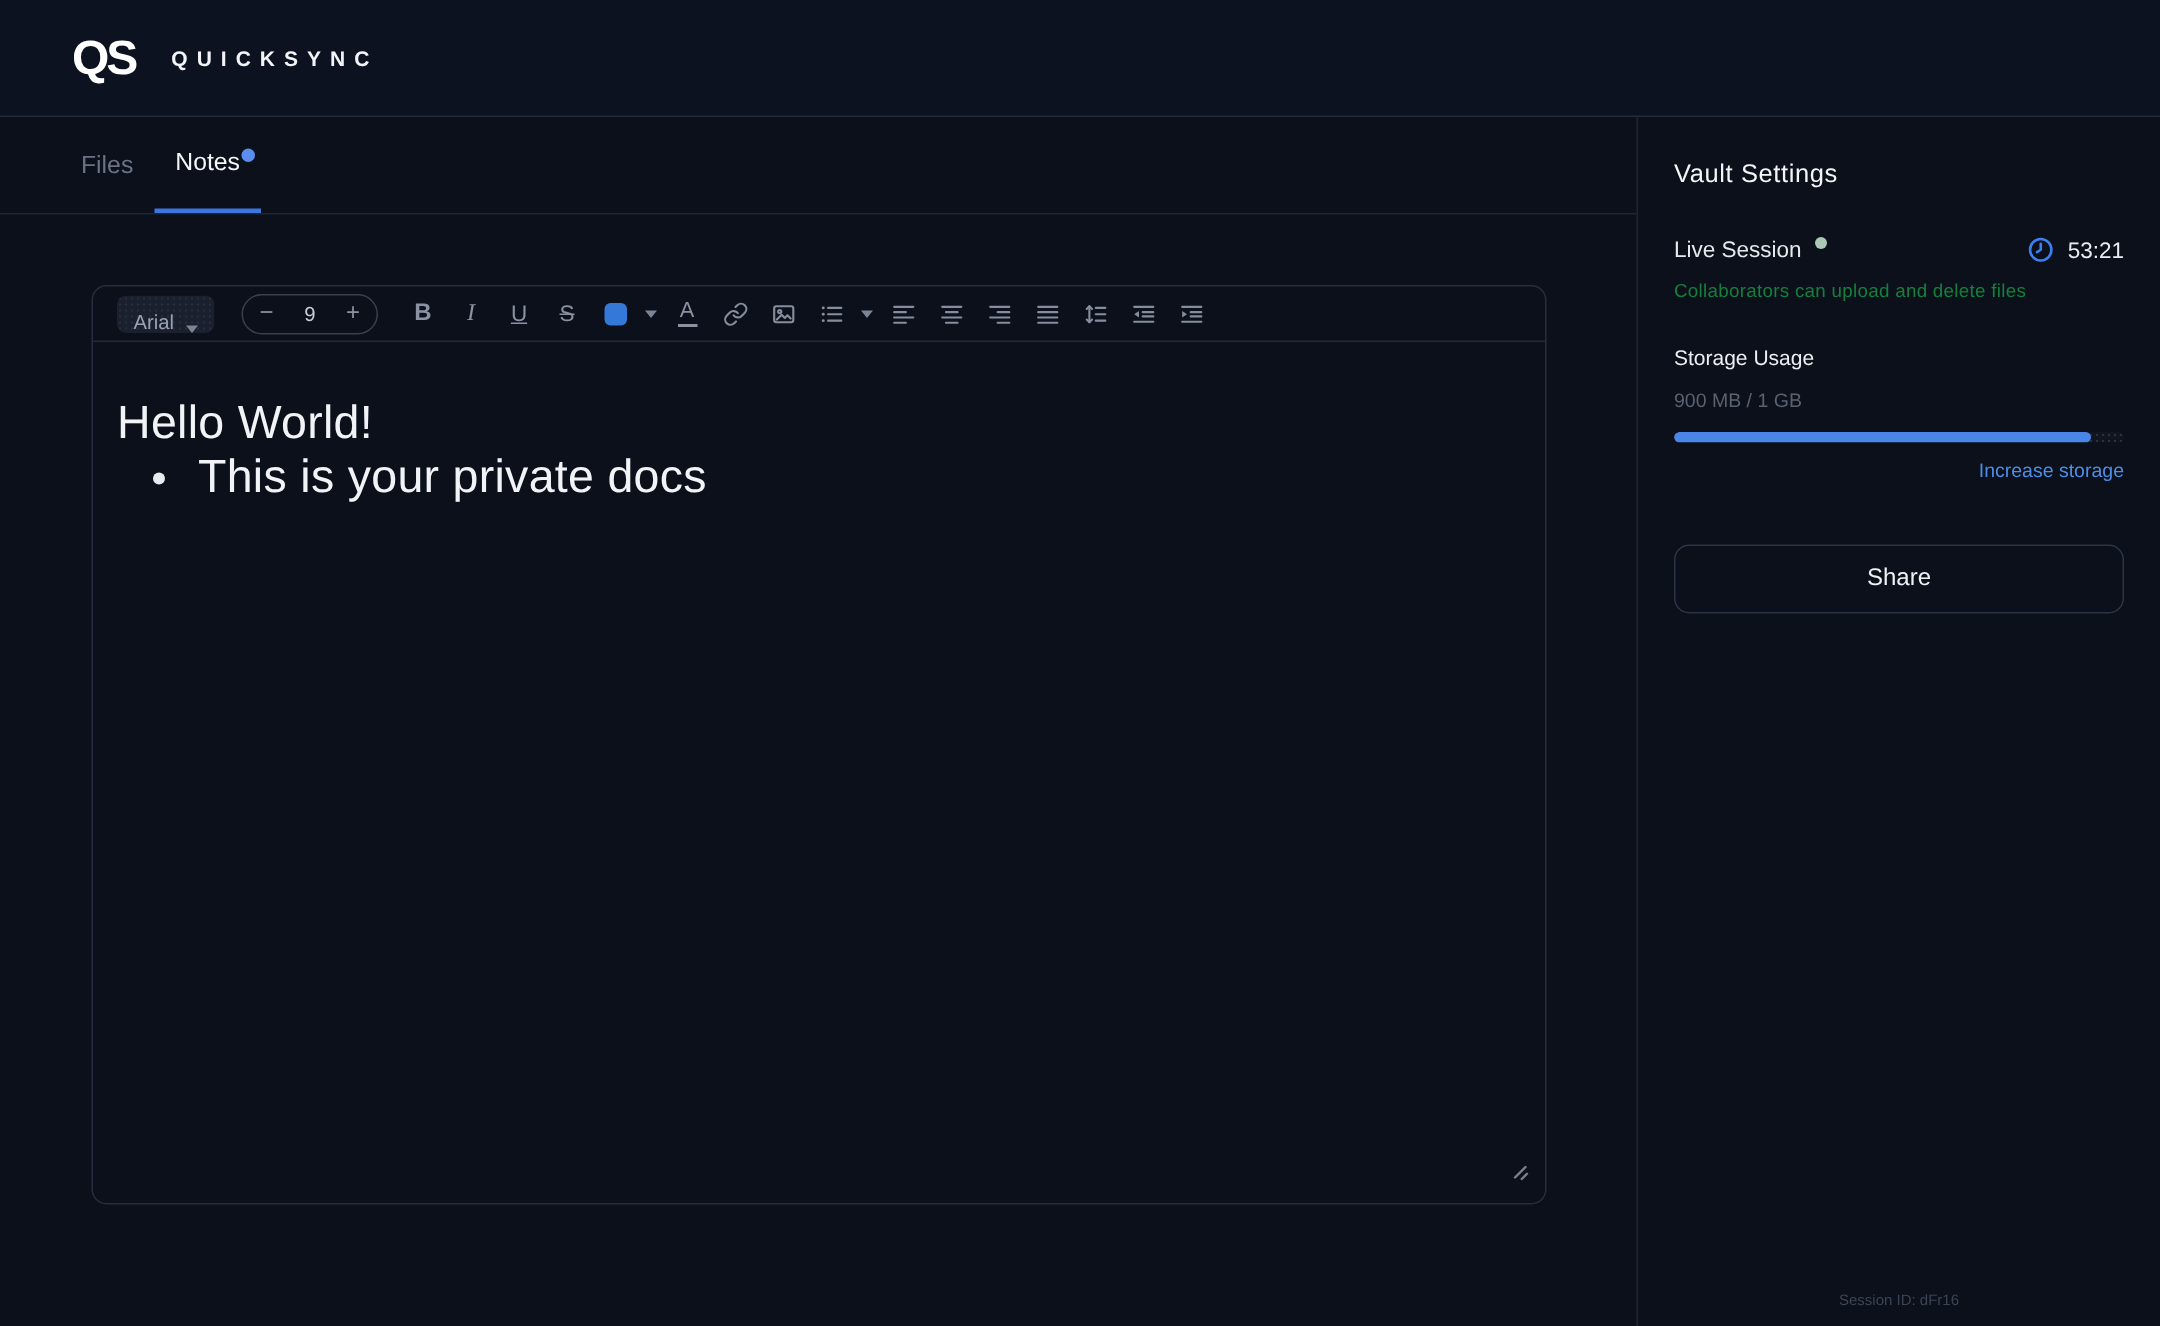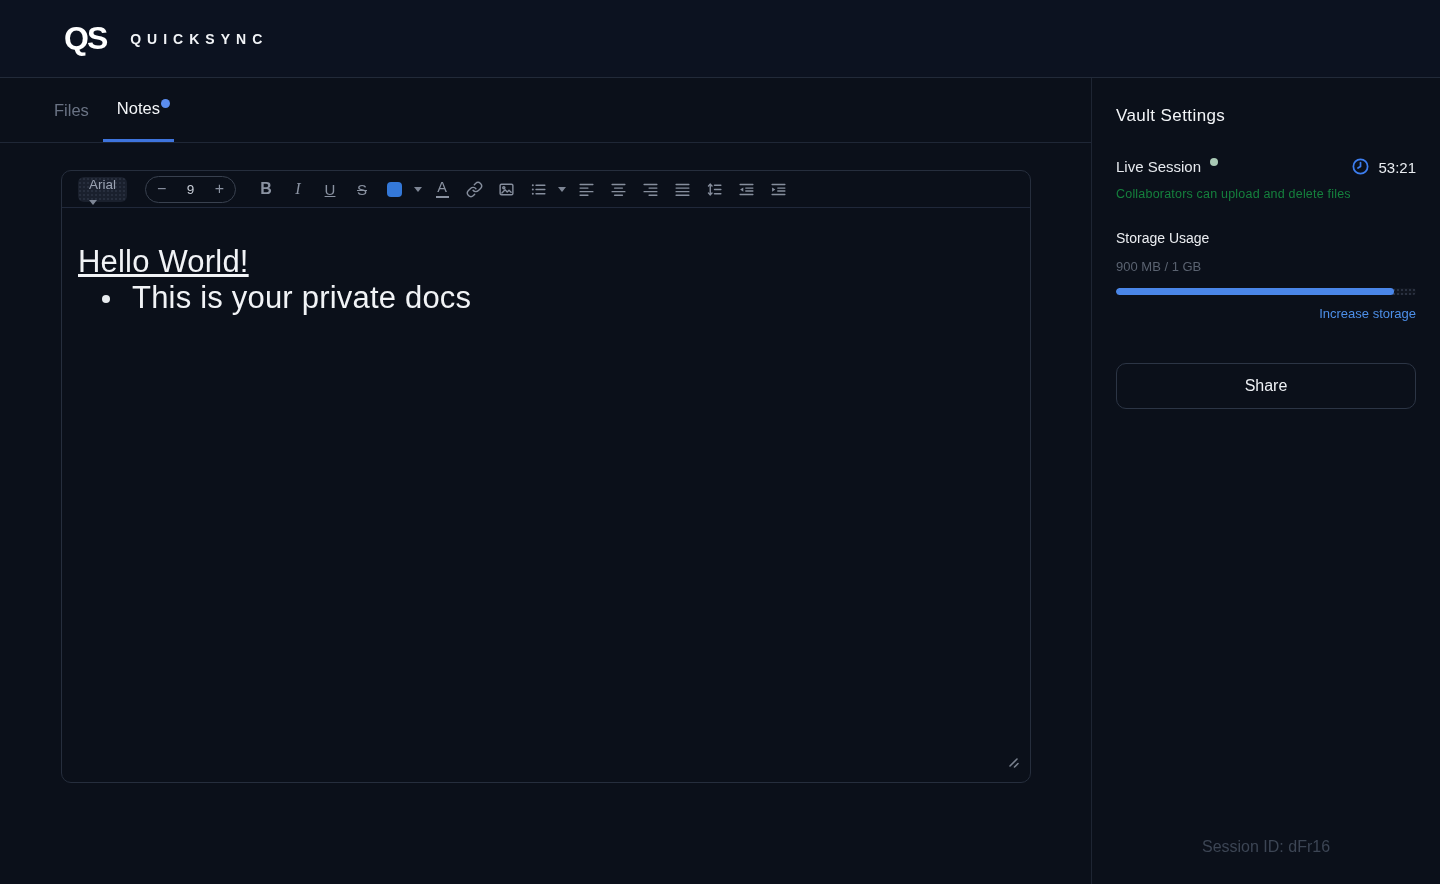--- a/index.html
+++ b/index.html
@@ -7,32 +7,32 @@
   body {
     background:#0b101a;
     font-family:"Liberation Sans", sans-serif;
     color:#eef0f3;
   }
   .app { width:1440px; height:884px; display:flex; flex-direction:column; }
 
   
   .topbar {
     height:78px; flex:0 0 78px; display:flex; align-items:center;
-    padding-left:64px; background:#0c1220; border-bottom:1px solid #222a39;
+    padding-left:48px; background:#0c1220; border-bottom:1px solid #222a39;
   }
   .logo-mark {
     font-size:32px; font-weight:800; letter-spacing:-2px; color:#ffffff;
   }
   .brand {
     margin-left:24px; font-size:14px; font-weight:700; letter-spacing:6px; color:#f2f4f7;
   }
 
   
   .content { flex:1; display:flex; min-height:0; }
-  .main { width:1092px; flex:0 0 1092px; border-right:1px solid #1e2533; display:flex; flex-direction:column; }
+  .main { width:1092px; flex:0 0 1092px; border-right:1px solid #1e2533; display:flex; flex-direction:column;gap:20px; }
 
   
   .tabbar { height:65px; flex:0 0 65px; border-bottom:1px solid #1f2736; display:flex; align-items:stretch; padding-left:40px; }
   .tab {
     position:relative; display:flex; align-items:center; padding:0 14px;
     font-size:16.5px; color:#6a7384; cursor:pointer;
   }
   .tab.active { color:#f4f6f9; font-weight:500; border-bottom:3px solid #3e74dd; padding-bottom:0; }
   .tab .dot-badge {
     position:absolute; top:21px; right:4px; width:9px; height:9px; border-radius:50%;
@@ -43,24 +43,24 @@
   .editor-area { flex:1; position:relative; }
   .editor {
     position:absolute; left:61px; top:27px; width:970px; height:613px;
     border:1px solid #262e3d; border-radius:10px; display:flex; flex-direction:column;
   }
   .toolbar {
     height:37px; flex:0 0 37px; border-bottom:1px solid #20283a;
     display:flex; align-items:center; padding-left:16px;
   }
   .font-pill {
-    height:25px; display:flex; align-items:flex-start; gap:8px; padding:0 11px;
+    height:25px; display:flex; align-items:flex-end; gap:8px; padding:0 11px;
     border-radius:6px; background:#1a202d;
     background-image:radial-gradient(#272e3d 1px, transparent 1px); background-size:4px 4px;
-    color:#9aa2b1; font-size:13.5px; cursor:pointer;flex-direction:column;
+    color:#9aa2b1; font-size:13.5px; cursor:pointer;
   }
   .caret { width:0; height:0; border-left:4px solid transparent; border-right:4px solid transparent; border-top:5px solid #7d8594; }
   .size-stepper {
     margin-left:18px; height:27px; width:91px; border:1px solid #39414f; border-radius:14px;
     display:flex; align-items:center; justify-content:space-between; padding:0 11px;
     color:#c7ccd6; font-size:13.5px;
   }
   .stepper-btn { color:#8a92a1; font-size:16px; line-height:1; cursor:pointer; background:none; border:none; font-family:inherit; }
   .tb-group { display:flex; align-items:center; margin-left:14px; }
   .tb-btn {
@@ -73,21 +73,21 @@
   .glyph-i { font-size:16px; font-style:italic; color:#8a92a1; font-family:"Liberation Serif",serif; }
   .glyph-u { font-size:15px; text-decoration:underline; color:#8a92a1; }
   .glyph-s { font-size:15px; text-decoration:line-through; color:#8a92a1; }
   .swatch { width:15px; height:15px; border-radius:4px; background:#3478d8; }
   .glyph-a { display:flex; flex-direction:column; align-items:center; }
   .glyph-a .a-letter { font-size:14.5px; color:#8a92a1; line-height:15px; }
   .glyph-a .a-bar { width:13px; height:2px; background:#8a92a1; margin-top:1px; }
 
   
   .canvas { flex:1; position:relative; padding:36px 16px 0 16px; }
-  .doc-heading { font-size:31px; font-weight:400; color:#f1f3f6; letter-spacing:0.2px;text-decoration:underline; }
+  .doc-heading { font-size:31px; font-weight:400; color:#f1f3f6; letter-spacing:0.2px; }
   .doc-list { list-style:none; }
   .doc-list li { position:relative; padding-left:54px; font-size:31px; color:#f1f3f6; letter-spacing:0.2px; }
   .doc-list li::before {
     content:""; position:absolute; left:24px; top:15px; width:8px; height:8px;
     border-radius:50%; background:#e8ebef;
   }
   .resize-handle { position:absolute; right:9px; bottom:8px; cursor:nwse-resize; }
 
   
   .sidebar { flex:1; position:relative; padding:28px 24px 0 24px; }
@@ -104,21 +104,21 @@
   .progress-track {
     margin-top:14px; height:7px; border-radius:4px; overflow:hidden; background:#10151f;
     background-image:radial-gradient(#2a3140 1px, transparent 1px); background-size:4px 4px;
   }
   .progress-fill { height:100%; border-radius:4px; background:#4a86e8; }
   .increase-link { margin-top:11px; text-align:right; font-size:13px; color:#4d8fe8; cursor:pointer; }
   .share-btn {
     margin-top:42px; width:100%; height:46px; border-radius:10px; border:1px solid #2c3545;
     background:transparent; color:#eef1f5; font-size:16px; font-family:inherit; cursor:pointer;
   }
-  .session-id { position:absolute; bottom:28px; left:0; width:100%; text-align:center; font-size:16px; color:#3c4554; }
+  .session-id { position:absolute; bottom:11px; left:0; width:100%; text-align:center; font-size:10px; color:#3c4554; }
 </style>
 </head>
 <body>
 
 <div class="app">
 
   <header class="topbar">
     <span class="logo-mark">QS</span>
     <span class="brand">QUICKSYNC</span>
   </header>

